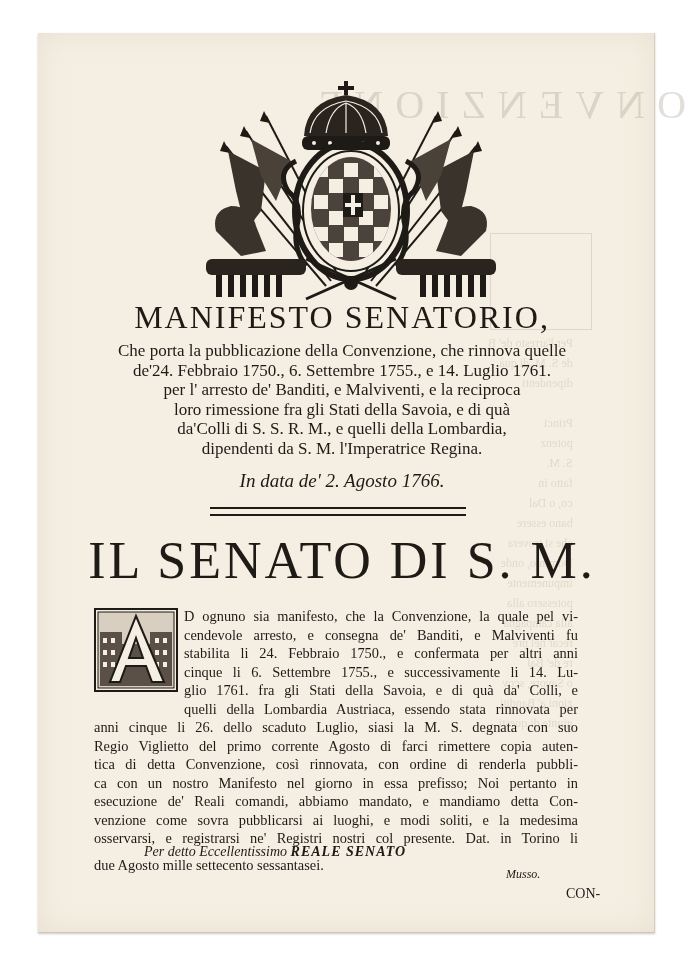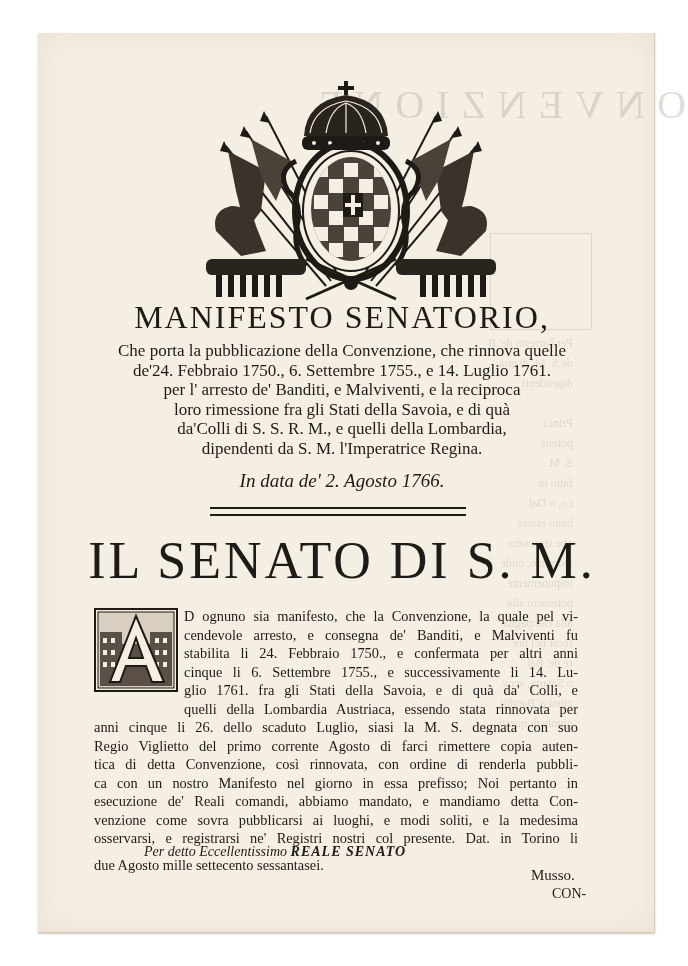--- a/index.html
+++ b/index.html
@@ -148,27 +148,28 @@
       font-style: italic;
     }
     .signoff b {
       font-style: italic;
       font-weight: bold;
       letter-spacing: 1px;
       text-align: right;
     }
     .signer {
       position: absolute;
-      left: 493px;
+      left: 468px;
       top: 834px;
-      font-size: 15px;
+      font-size: 12px;
+      font-style: italic;
     }
     .catchword {
       position: absolute;
-      left: 514px;
+      left: 528px;
       top: 853px;
       font-size: 14px;
     }
   </style>
 </head>
 <body>
 
 <div class="page">
 
   <div class="ghost ghost-title">CONVENZIONE</div>

